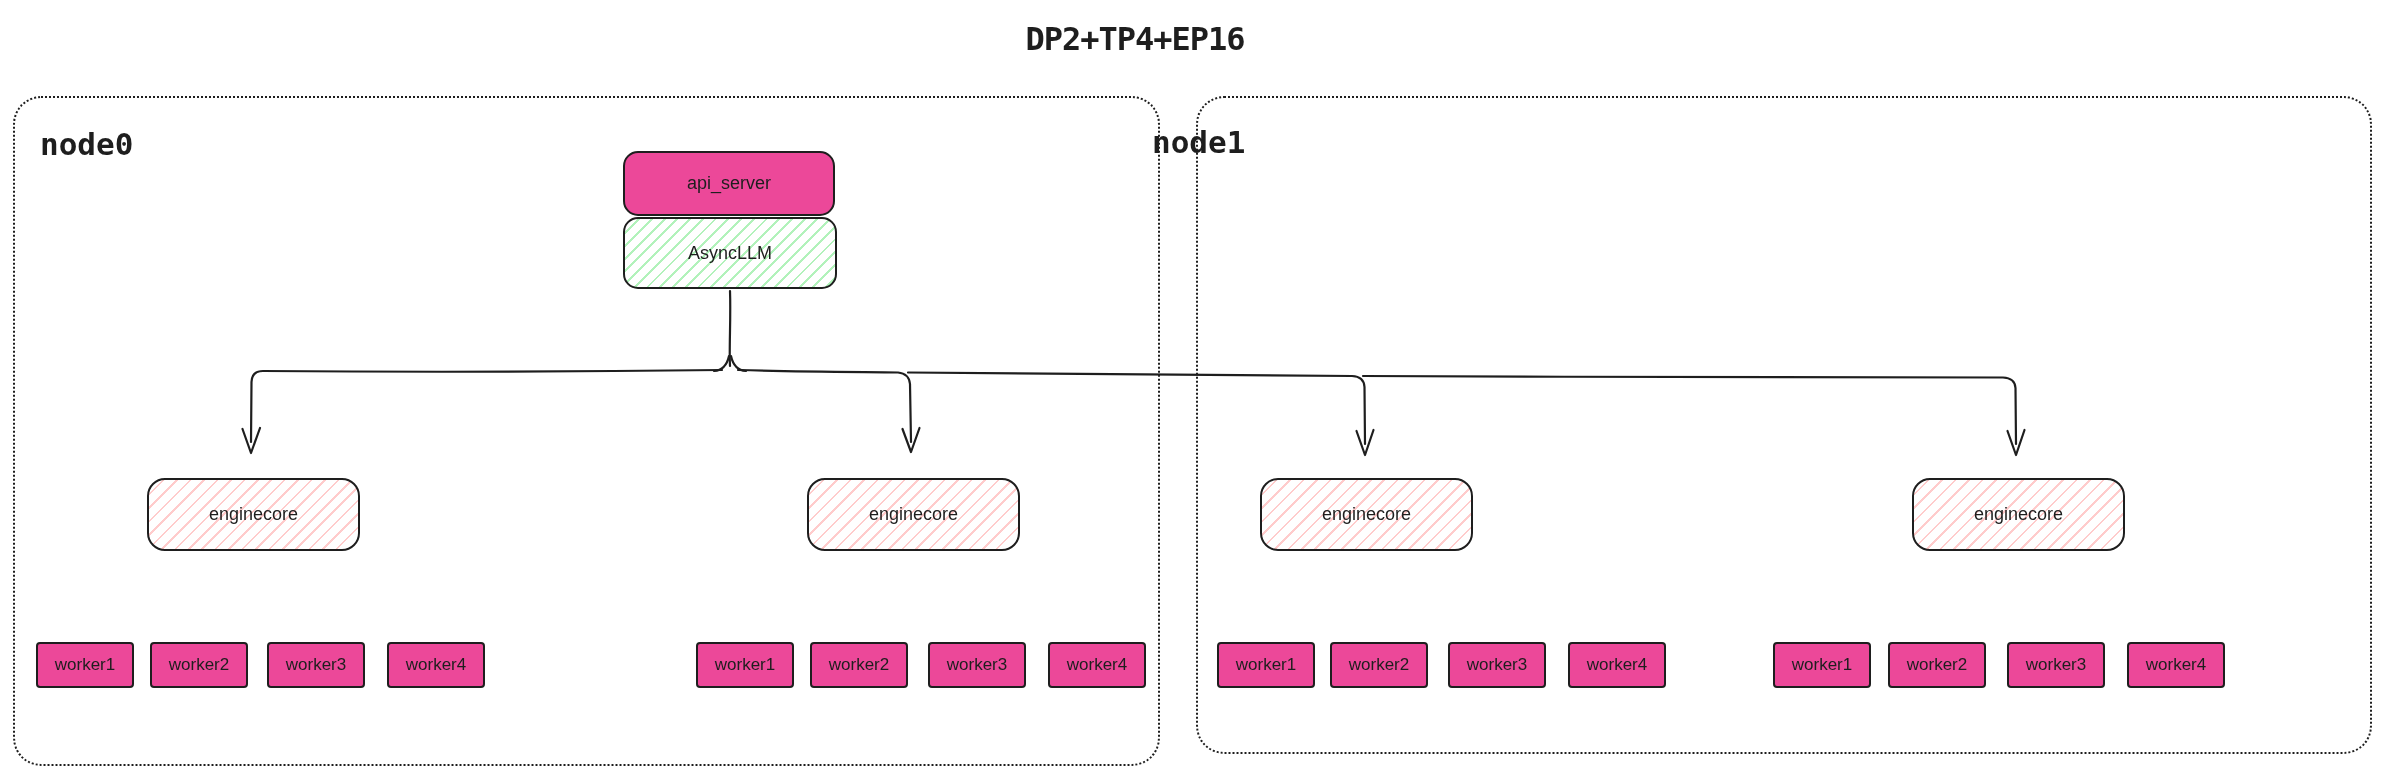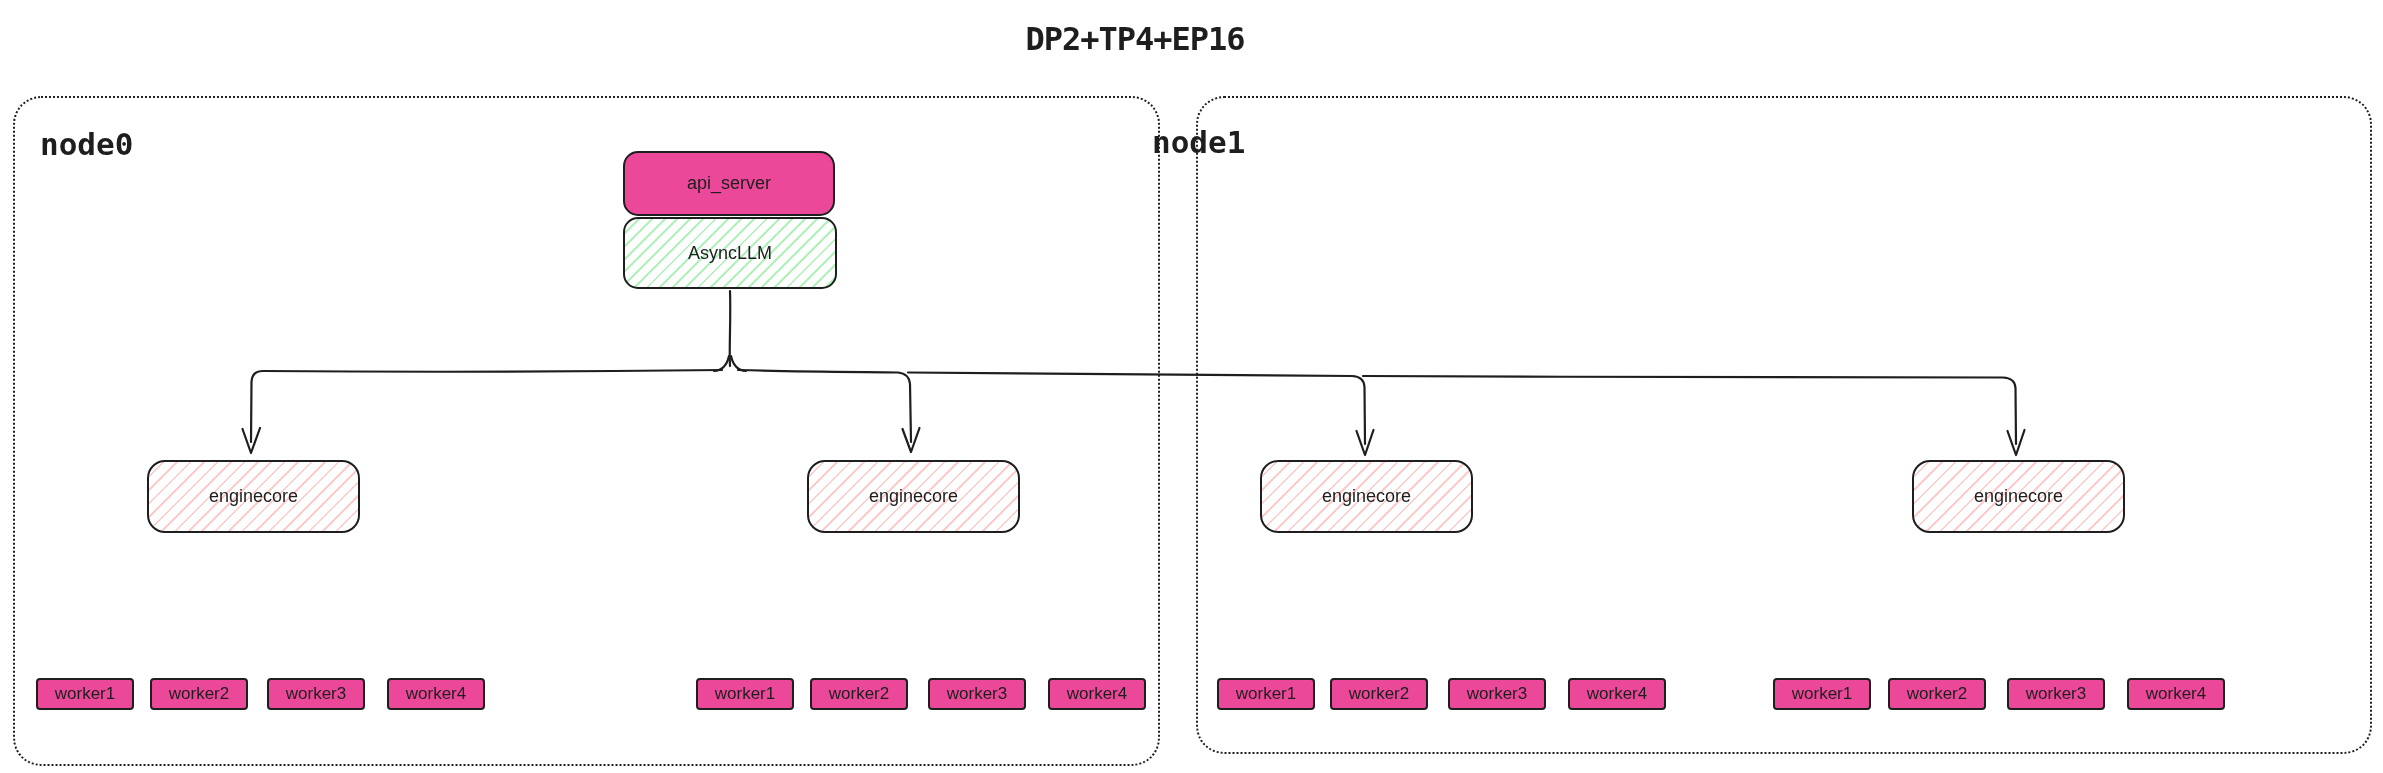--- a/index.html
+++ b/index.html
@@ -53,31 +53,31 @@
   }
   .apiserver { left: 623px; top: 151px; width: 212px; height: 65px; border-radius: 15px; }
   .asyncllm  {
     left: 623px; top: 217px; width: 214px; height: 72px; border-radius: 15px;
     background-color: #ffffff;
     background-image: repeating-linear-gradient(135deg,
       #b2f2bb 0px, #b2f2bb 2px, transparent 2px, transparent 9px);
     align-items: center;
   }
   .enginecore {
-    top: 460px; width: 213px; height: 73px; border-radius: 18px;
+    top: 478px; width: 213px; height: 73px; border-radius: 18px;
     background-color: #ffffff;
     background-image: repeating-linear-gradient(135deg,
       rgba(255,201,201,0.95) 0px, rgba(255,201,201,0.95) 1.8px, transparent 1.8px, transparent 9.5px);
   }
   .enginecore.e0 { left: 147px; }
   .enginecore.e1 { left: 807px; }
   .enginecore.e2 { left: 1260px; }
   .enginecore.e3 { left: 1912px; }
   .worker {
-    top: 678px; width: 98px; height: 32px; border-radius: 4px;
+    top: 642px; width: 98px; height: 46px; border-radius: 4px;
     border-width: 2.2px;
     font-size: 17px;
   }
   .svg-overlay {
     position: absolute;
     left: 0; top: 0; width: 2383px; height: 773px;
     z-index: 2;
     pointer-events: none;
   }
   .svg-overlay path {

